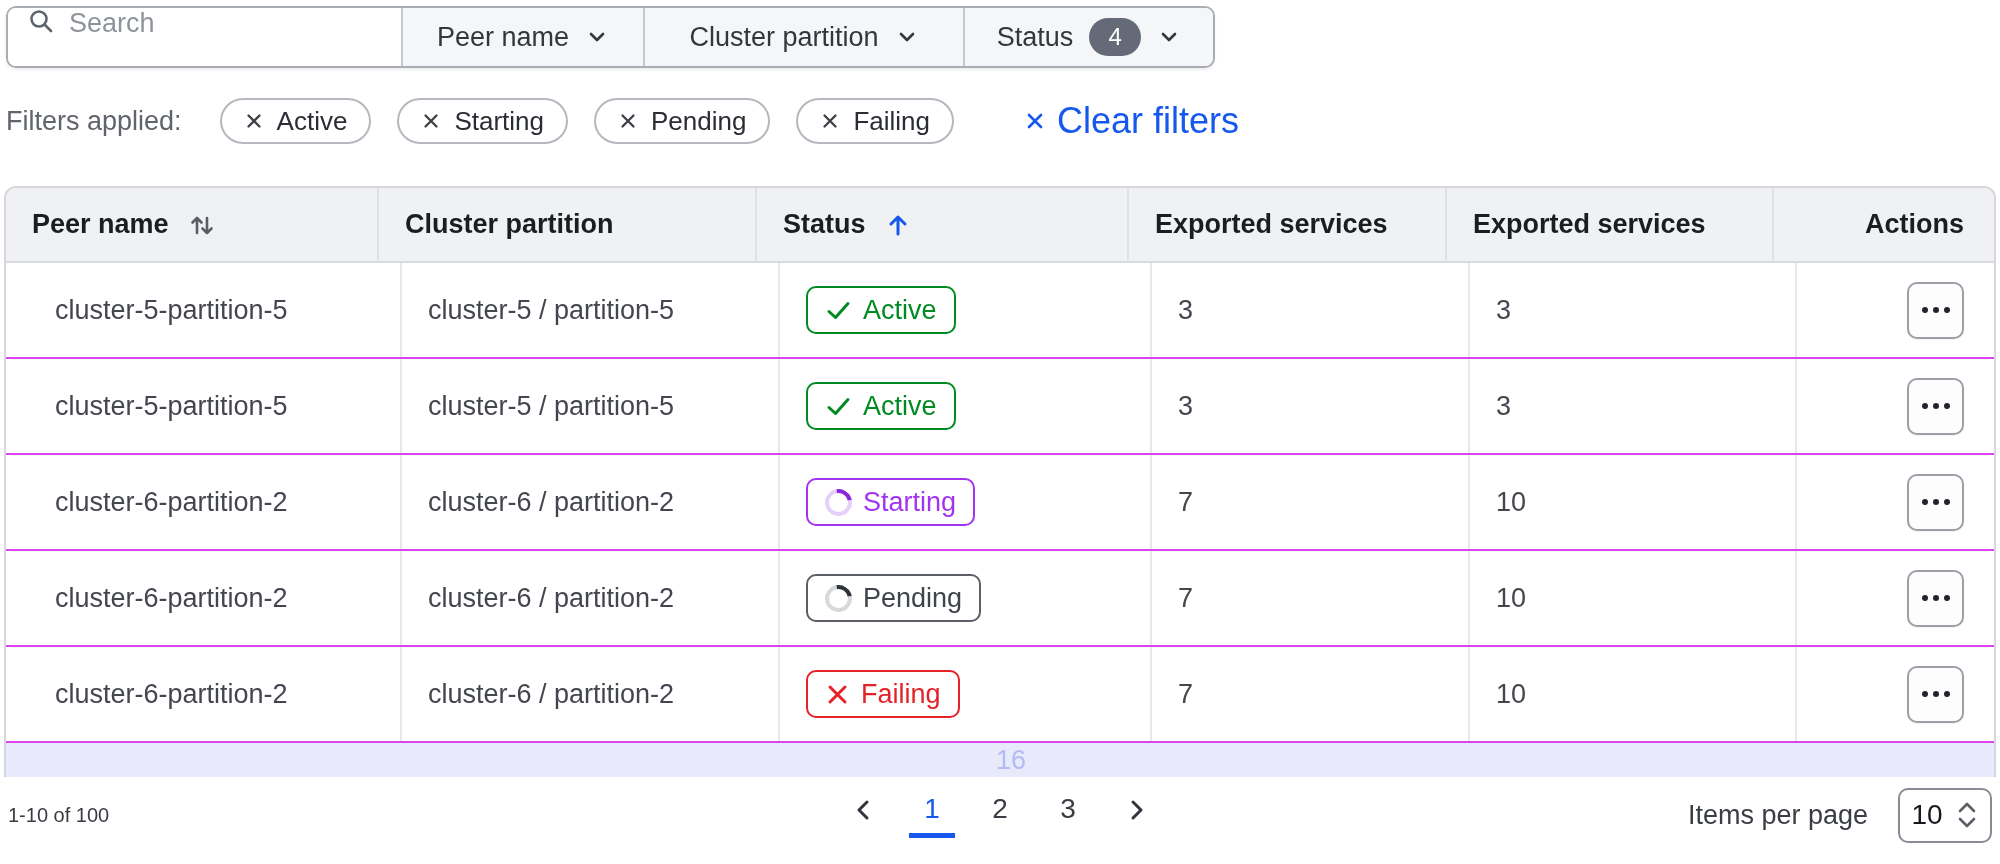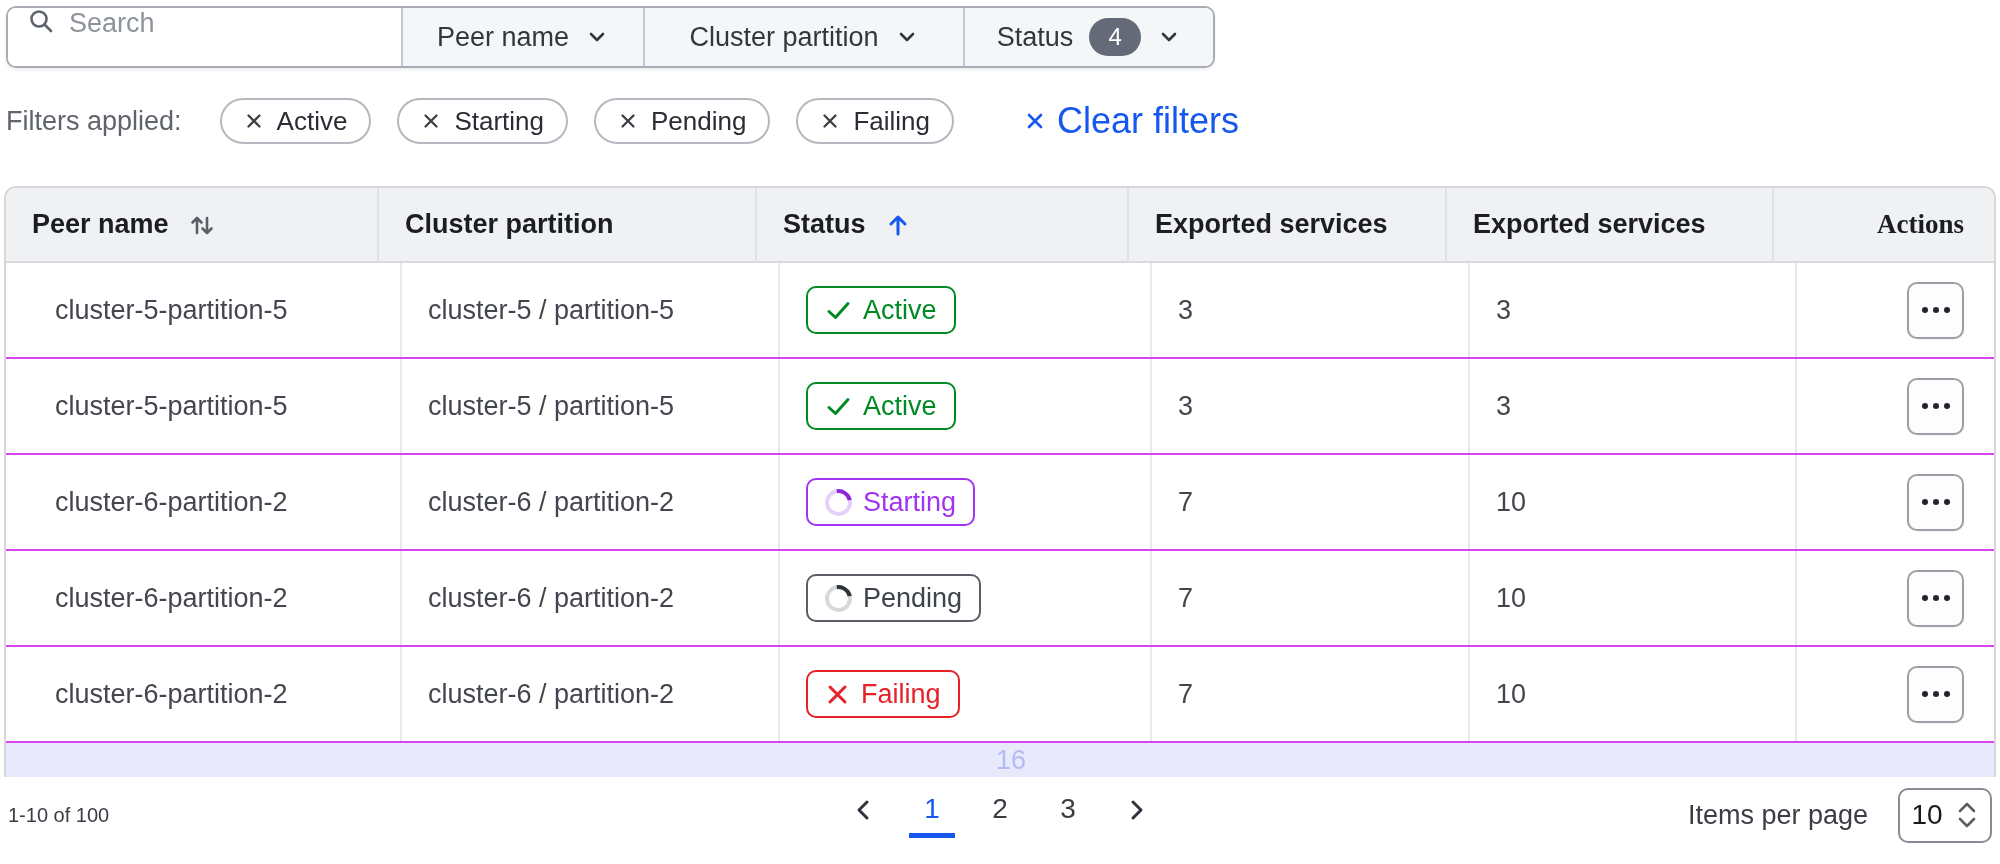--- a/index.html
+++ b/index.html
@@ -35,21 +35,21 @@
   .clear-filters { display:inline-flex; align-items:center; gap:11px; margin-left:70px;
                    color:#1657ee; font-size:36px; background:none; border:none; cursor:pointer;
                    font-family:inherit; }
 
   
   .table { width:1992px; margin:42px 0 0 4px; border:2px solid #d5d7db; border-bottom:none;
            border-radius:12px 12px 0 0; overflow:hidden; }
   .trow { display:grid; grid-template-columns:373px 378px 372px 318px 327px 1fr; }
   .cell { display:flex; align-items:center; padding-left:26px; border-right:2px solid #e6e8ec;
           font-size:27px; color:#43464e; }
-  .cell:last-child { border-right:none;font-family:Liberation Serif, serif; }
+  .cell:last-child { border-right:none; }
   .thead .cell { background:#f0f1f3; height:75px; font-weight:bold; color:#1b1d22; gap:18px;
                  border-bottom:2px solid #d8dadd; border-right-color:#dfe1e5; }
   .thead .cell.actions-h { justify-content:flex-end; padding-right:30px; }
   .tbody .trow { height:96px; border-bottom:2px solid #d946ef; background:#fff;padding-left:23px; }
   .tbody .trow:last-child { border-bottom:none; }
   .cell.actions-c { justify-content:flex-end; padding-right:30px; }
 
   .badge { display:inline-flex; align-items:center; gap:11px; height:48px; padding:0 17px;
            border-radius:10px; border:2px solid; font-size:27px; background:#fff; }
   .badge.active   { color:#008a22; border-color:#008a22; }

